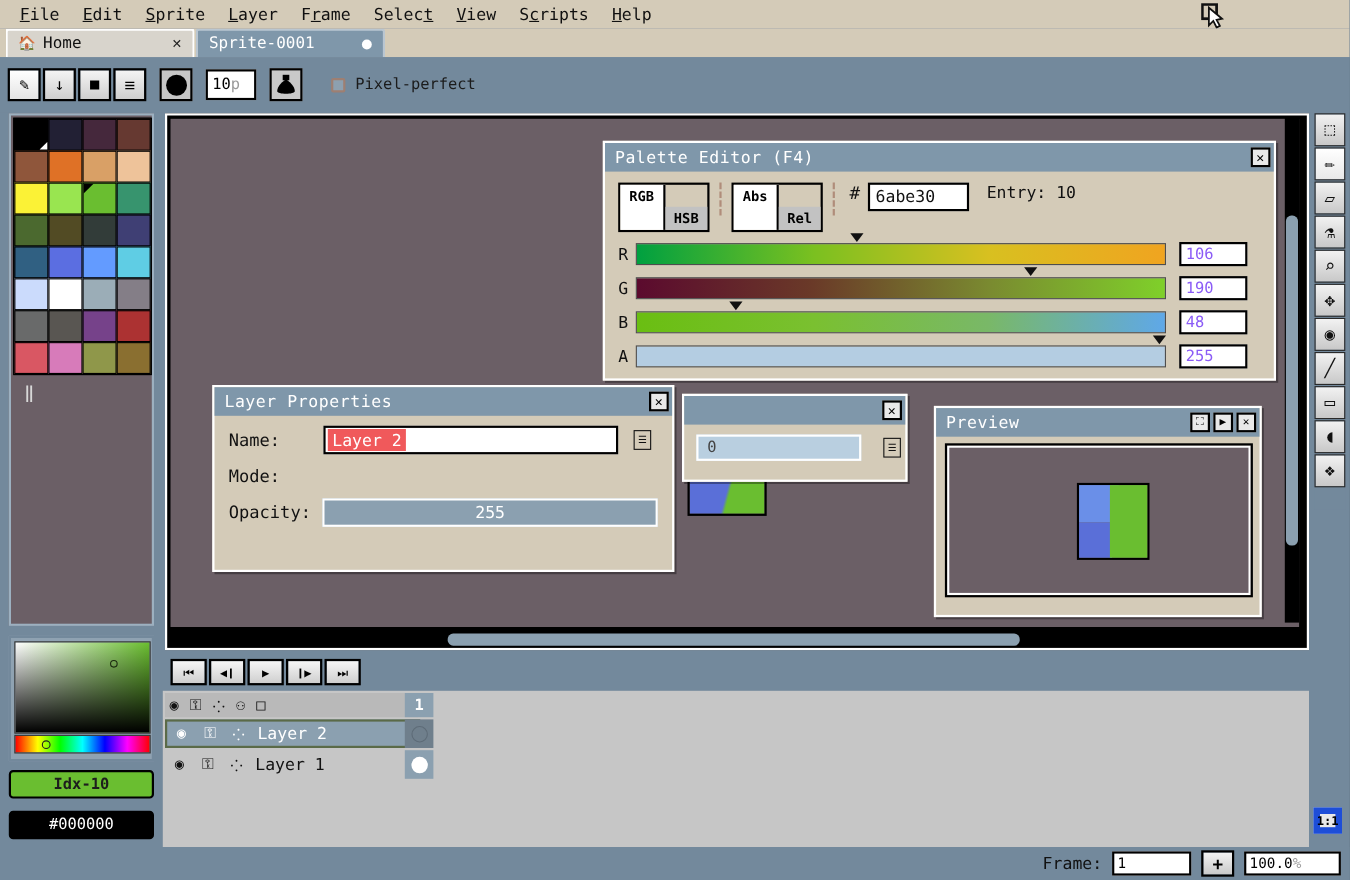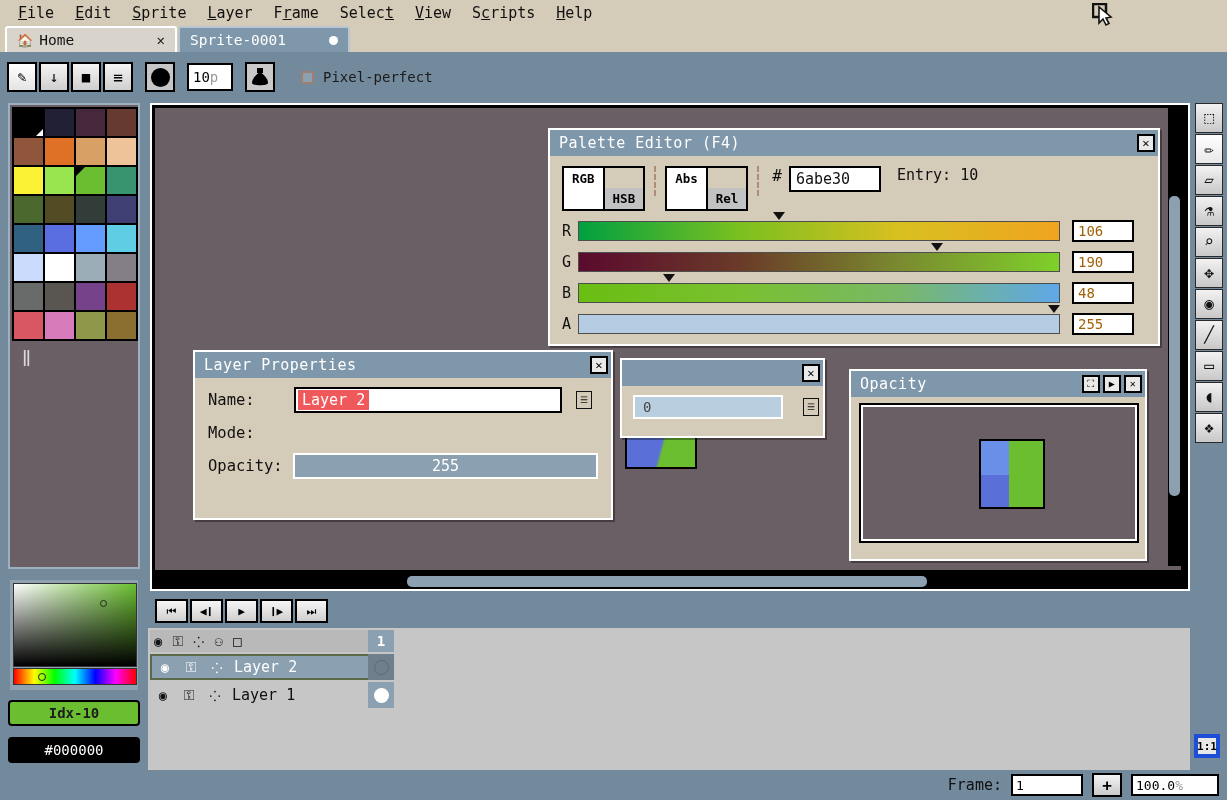--- a/index.html
+++ b/index.html
@@ -208,21 +208,21 @@
   }
   .rtool {
     width:28px; height:30px; background:linear-gradient(#f2f2f2,#c8c8c8);
     border:1.5px solid #2a2a2a; display:flex;align-items:center;justify-content:center;
     cursor:pointer; margin-bottom:1px;
   }
   .rtool.active { background:linear-gradient(#ffffff,#e8e8e8); }
 
   .onetoone {
     position:absolute; left:1194px; top:734px; width:26px; height:24px;
-    background:#e8e8e8; border:4px solid #1d4ed8;
+    background:#e8e8e8; border:6px solid #1d4ed8;
     display:flex;align-items:center;justify-content:center;
     font-size:11px; font-weight:bold; color:#000; cursor:pointer;
   }
 
   
   .playbar {
     position:absolute; left:155px; top:599px; width:175px; height:24px;
     display:flex; gap:2px;
   }
   .pbtn {
@@ -335,21 +335,21 @@
     position:relative; width:482px; height:20px;
     border:1.5px solid #4e4e4e;
   }
   .knob {
     position:absolute; top:-10px; width:0;height:0;
     border-left:6px solid transparent; border-right:6px solid transparent;
     border-top:8px solid #111; cursor:pointer;
   }
   .sval {
     width:62px; height:22px; margin-left:12px; background:#fff;
-    border:2px solid #000; font-size:14px; color:#a16207;
+    border:2px solid #000; font-size:14px; color:#8b5cf6;
     display:flex;align-items:center;padding-left:4px; cursor:text;
   }
 
   
   #layer-props { left:193px; top:350px; width:420px; height:170px; z-index:5; }
   .lp-body { padding:9px 13px 0 13px; }
   .lp-row { display:flex; align-items:center; margin-bottom:11px; }
   .lp-lbl { width:86px; font-size:15.5px; color:#111; }
   .lp-name-field {
     position:relative; width:268px; height:26px; background:#fff;
@@ -729,21 +729,21 @@
             <div class="sval">
               <span>255</span>
             </div>
           </div>
         </div>
     </div>
   </div>
 
   <div class="dialog" id="preview">
     <div class="dlg-title">
-      <span>Opacity</span>
+      <span>Preview</span>
       <div class="dlg-btns">
         <div class="pv-ico">⛶</div>
         <div class="pv-ico">▶</div>
         <div class="pv-ico">✕</div>
       </div>
     </div>
     <div class="pv-canvas">
       <div class="pv-sprite">
         <div class="pv-blue-top"></div>
         <div class="pv-blue-bot"></div>

